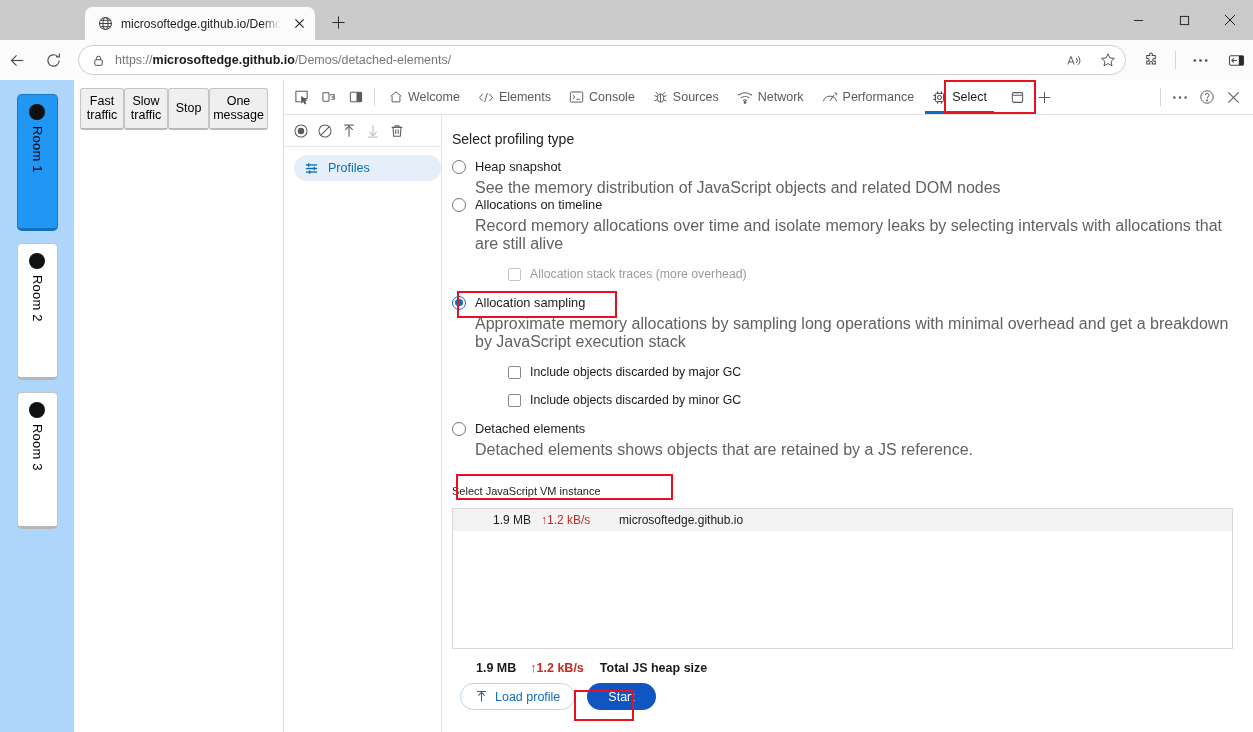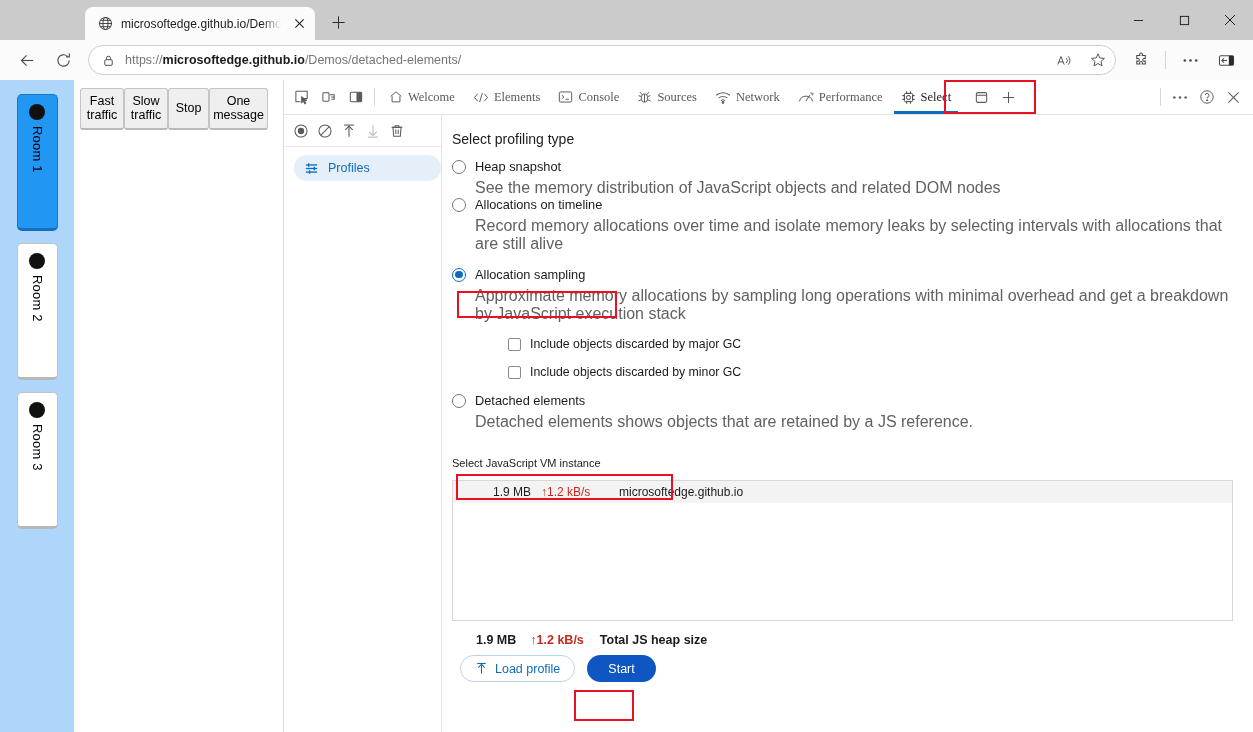--- a/index.html
+++ b/index.html
@@ -36,21 +36,21 @@
   .newtab {
     width: 30px; height: 30px; margin-left: 8px; margin-bottom:3px;
     display:flex;align-items:center;justify-content:center;
     color:#2b2b2b; font-size:20px; font-weight:300; border-radius:4px;
   }
   .wincontrols { position:absolute; right:0; top:0; height:40px; display:flex; }
   .wc { width: 46px; height:40px; display:flex; align-items:center; justify-content:center; color:#1b1b1b; }
 
   .navbar {
     height: 40px; background:#fbfbfb; display:flex; align-items:center;
-    padding: 0 10px; gap: 2px; border-bottom: none;
+    padding: 0 0; gap: 2px; border-bottom: none;
   }
   .navbtn { width:34px; height:30px; display:flex; align-items:center; justify-content:center;
     color:#4a4a4a; border-radius:4px; flex:0 0 34px;}
   .omnibox {
     flex: 1; height: 30px; background:#ffffff; border:1px solid #cfcfcf;
     border-radius: 16px; display:flex; align-items:center; padding: 0 4px 0 10px; gap:8px;
     margin: 0 6px;
   }
   .omnibox-lock { width:18px; flex:0 0 18px; display:flex; align-items:center; justify-content:center; color:#4a4a4a;}
   .urltext { flex:1; font-size:12.5px; color:#767676; white-space:nowrap; overflow:hidden; }
@@ -84,21 +84,21 @@
   .pgbtn {
     background:#efefef; border:1px solid #c4c4c4; border-bottom:2px solid #b9b9b9;
     border-radius:3px; font-size:12.5px; color:#000; font-family:"Liberation Sans", sans-serif;
     padding:5px 7px; line-height:1.15; text-align:center; min-height:40px;
     display:flex; align-items:center; justify-content:center; white-space:pre-line;
   }
 
   
   .devtools { flex:1; height:652px; background:#fff; border-left:1px solid #dcdcdc;
               display:flex; flex-direction:column; }
-  .dt-tabbar { height:34px; display:flex; align-items:center; padding-left:4px; background:#fff; position:relative;font-family:Liberation Serif, serif;}
+  .dt-tabbar { height:34px; display:flex; align-items:center; padding-left:4px; background:#fff; position:relative;}
   .dt-iconbtn { width:27px; height:26px; display:flex; align-items:center; justify-content:center; color:#5a5a5a; border-radius:3px;}
   .dt-vsep { width:1px; height:18px; background:#d8d8d8; margin:0 5px; }
   .dt-tab {
     height:33px; display:flex; align-items:center; gap:5px; padding:0 9px;
     font-size:12.5px; color:#5a5a5a; position:relative; white-space:nowrap;
   }
   .dt-tab .dt-ico { display:flex; align-items:center; color:#5a5a5a; }
   .dt-tab.active { color:#1b1b1b; }
   .dt-tab.active::after {
     content:""; position:absolute; left:2px; right:2px; bottom:0; height:3px; background:#0f6cbd;
@@ -534,20 +534,24 @@
             </div>
             <div class="desc">See the memory distribution of JavaScript objects and related DOM nodes</div>
           </div>
 
           <div style="margin-bottom:14px">
             <div class="radio-row">
               <span class="radio"></span>
               <span class="radio-label">Allocations on timeline</span>
             </div>
             <div class="desc">Record memory allocations over time and isolate memory leaks by selecting intervals with allocations that are still alive</div>
+            <div class="check-row">
+              <span class="checkbox dim"></span>
+              <span class="check-label dim">Allocation stack traces (more overhead)</span>
+            </div>
           </div>
 
           <div style="margin-bottom:14px">
             <div class="radio-row" style="margin-top:12px">
               <span class="radio checked"></span>
               <span class="radio-label">Allocation sampling</span>
             </div>
             <div class="desc">Approximate memory allocations by sampling long operations with minimal overhead and get a breakdown by JavaScript execution stack</div>
             <div class="check-row">
               <span class="checkbox"></span>

